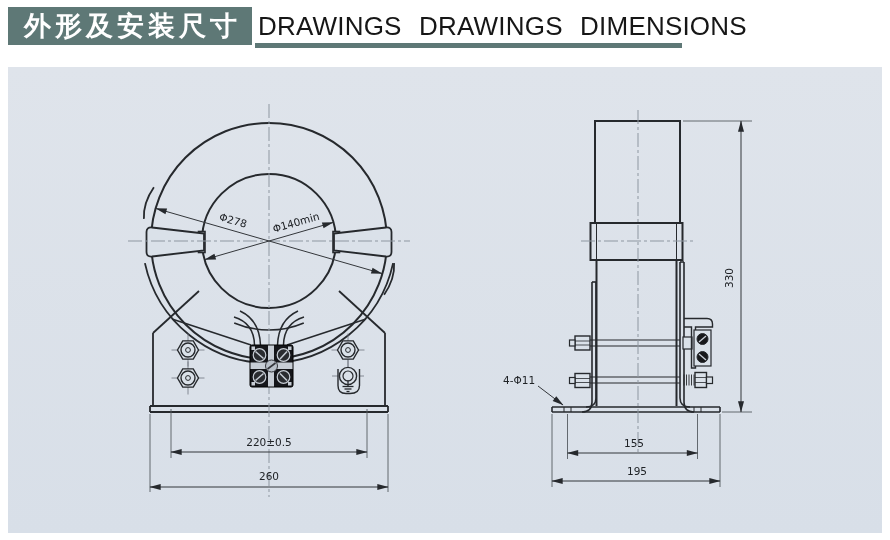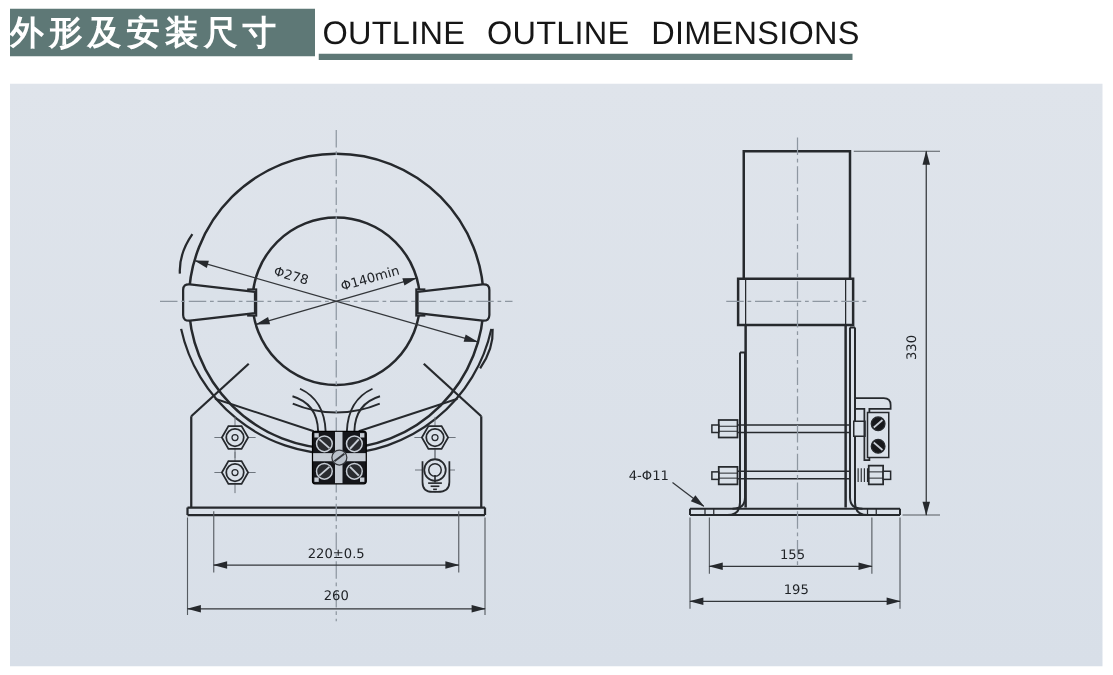--- a/index.html
+++ b/index.html
@@ -1,39 +1,39 @@
 <!DOCTYPE html>
 <html><head>
 <meta charset="utf-8">
 <style>
   html,body{margin:0;padding:0;background:#ffffff;width:890px;height:540px;position:relative;
     font-family:"Liberation Sans", sans-serif;}
   #stage{position:absolute;left:0;top:0;width:890px;height:540px;overflow:hidden;background:#ffffff;}
 
   .cn-box{position:absolute;left:8px;top:7px;width:244px;height:38px;background:#5e7876;
     color:#ffffff;font-weight:bold;font-size:27px;line-height:39px;letter-spacing:4px;
-    padding-left:0;box-sizing:border-box;white-space:nowrap;}
+    padding-left:16px;box-sizing:border-box;white-space:nowrap;}
   .en-title{position:absolute;left:258px;top:9px;height:34px;font-size:26px;line-height:34px;
     color:#161616;letter-spacing:0.2px;word-spacing:10px;white-space:nowrap;
     font-family:"Liberation Sans", sans-serif;}
   .underline-bar{position:absolute;left:255px;top:43px;width:427px;height:5px;background:#5e7876;}
 
   .panel{position:absolute;left:8px;top:67px;width:874px;height:466px;
     background:linear-gradient(180deg,#dfe4eb 0%,#d8dfe8 100%);}
   .panel svg{display:block;}
 
   text.dim{font-family:"DejaVu Sans", sans-serif;font-size:10.5px;fill:#202327;}
 </style>
 </head>
 <body>
 
 <div id="stage">
 
   <div class="cn-box">外形及安装尺寸</div>
-  <div class="en-title">OUTLINE  OUTLINE  DIMENSIONS</div>
+  <div class="en-title">DRAWINGS  DRAWINGS  DIMENSIONS</div>
   <div class="underline-bar"></div>
 
   <div class="panel">
     <svg width="874" height="466" viewBox="8 67 874 466">
       <defs>
         <marker id="arr" viewBox="0 0 12 8" refX="11.2" refY="4" markerWidth="12" markerHeight="8" orient="auto-start-reverse">
           <path d="M0.5,1 L11.8,4 L0.5,7 Z" fill="#26292d"></path>
         </marker>
         <g id="hexnut">
           <path d="M-16.5 0 H16.5 M0 -16.5 V16.5" stroke="#6e757d" stroke-width="0.8" fill="none"></path>

